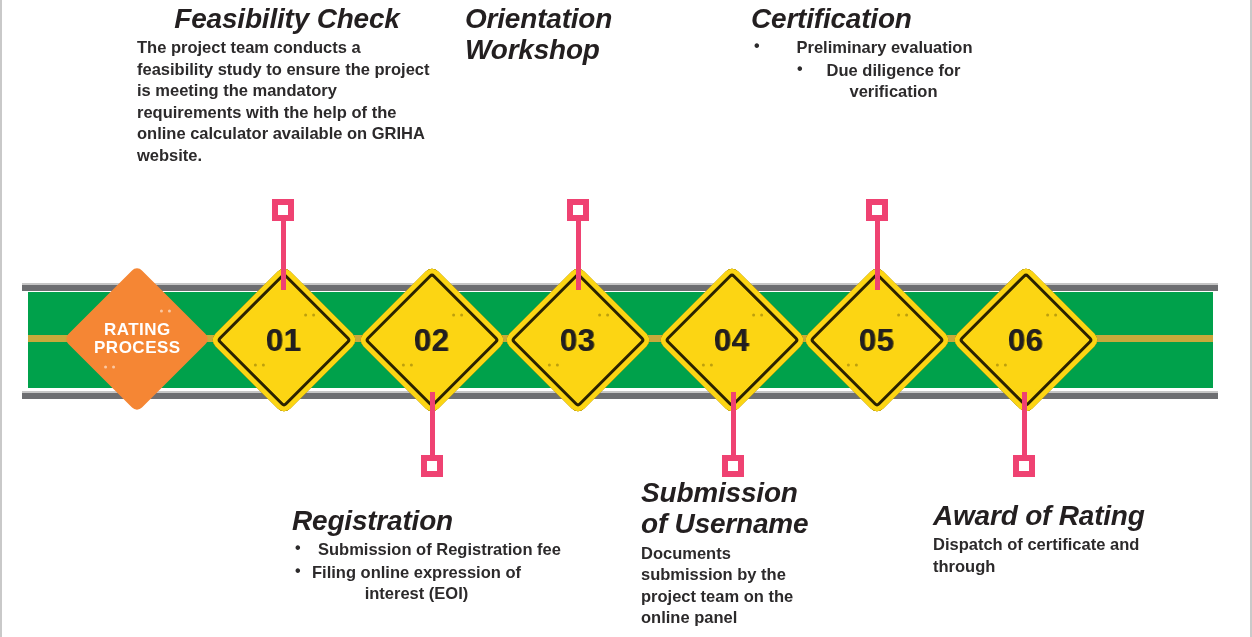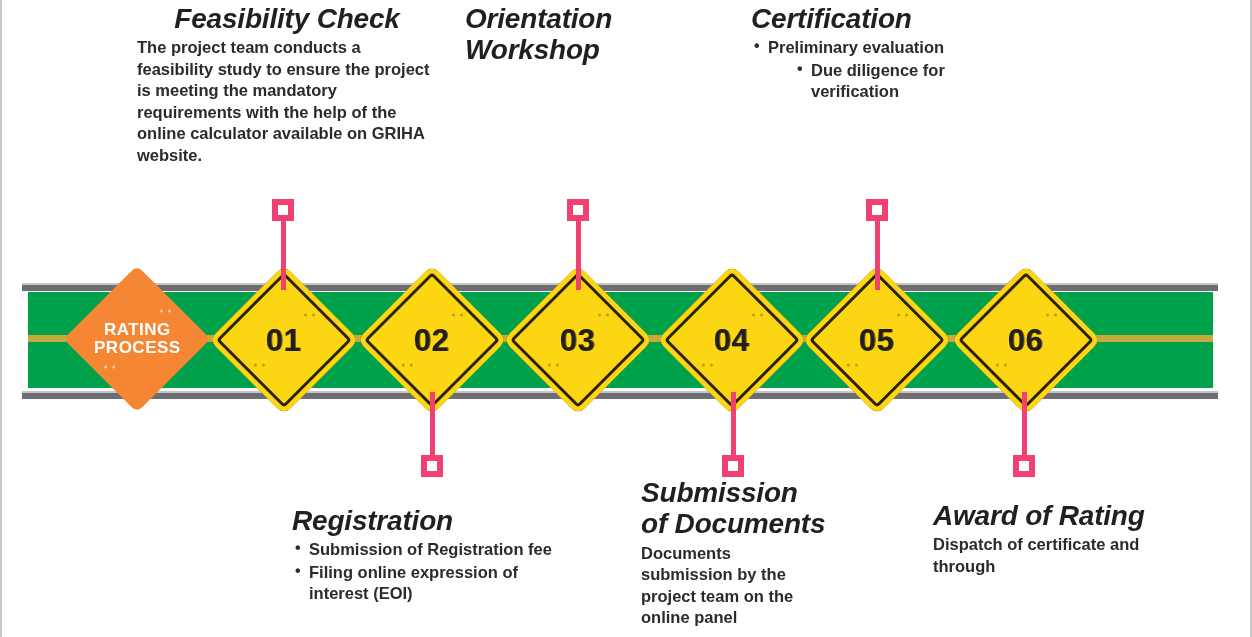--- a/index.html
+++ b/index.html
@@ -160,20 +160,21 @@
     margin: 0;
     font-size: 16.5px;
     font-weight: bold;
     line-height: 1.30;
     color: #2c2a2b;
   }
   .callout ul {
     margin: 0;
     padding: 0 0 0 17px;
     list-style: none;
+    text-align: center;
   }
   .callout ul li {
     font-size: 16.5px;
     font-weight: bold;
     line-height: 1.30;
     color: #2c2a2b;
     position: relative;
     margin-bottom: 1px;
   }
   .callout ul li::before {
@@ -314,20 +315,20 @@
 
 <div class="callout" style="left:292px; top:477px; width:278px;margin-top:28px;">
   <h3>Registration</h3>
   <ul>
     <li>Submission of Registration fee</li>
     <li style="width:215px;">Filing online expression of interest (EOI)</li>
   </ul>
 </div>
 
 <div class="callout" style="left:641px; top:477px; width:186px;">
-  <h3>Submission of Documents</h3>
+  <h3>Submission of Username</h3>
   <p>Documents submission by the project team on the online panel</p>
 </div>
 
 <div class="callout" style="left:933px; top:500px; width:215px;">
   <h3>Award of Rating</h3>
   <p>Dispatch of certificate and through</p>
 </div>
 
 </body></html>

